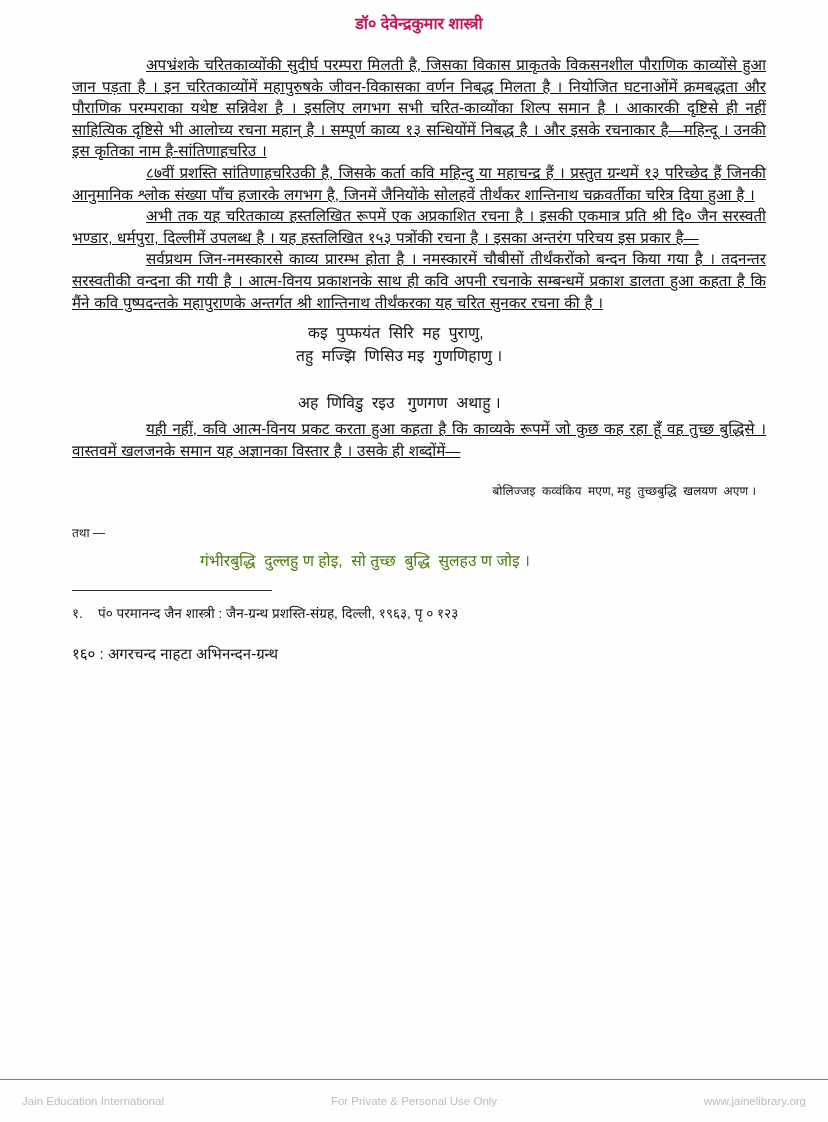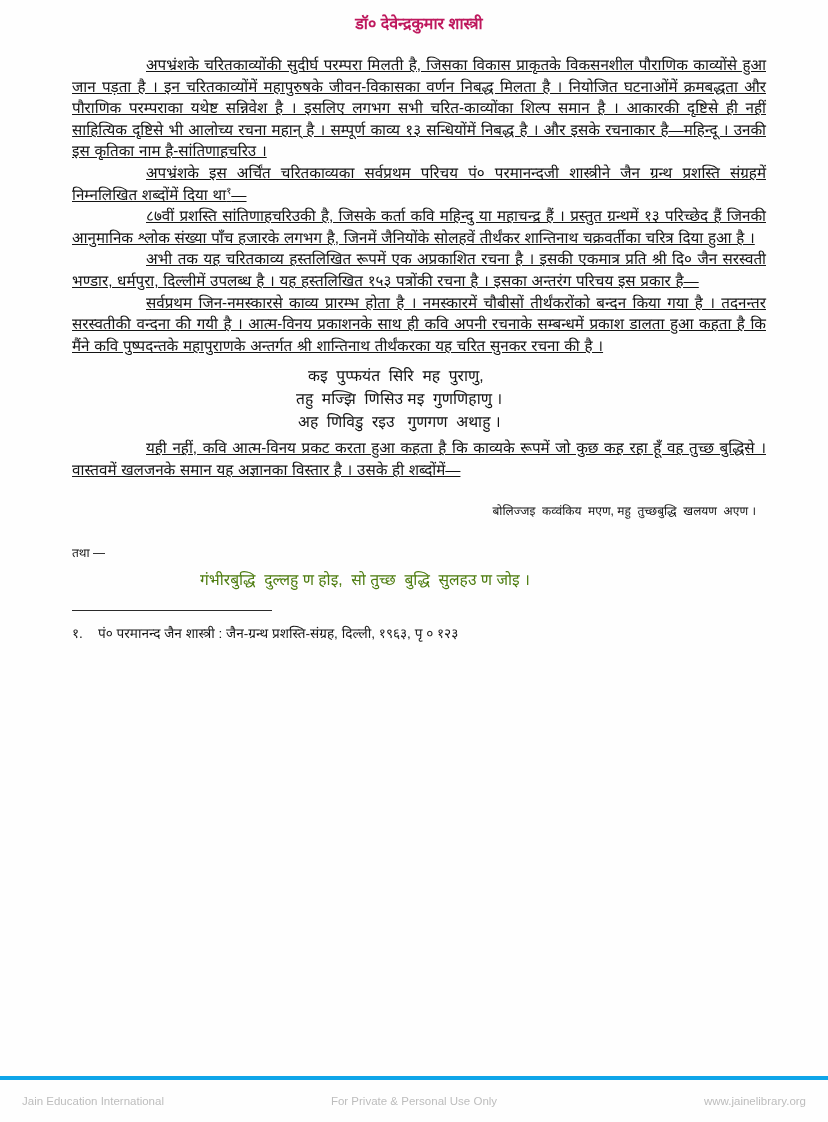--- a/index.html
+++ b/index.html
@@ -88,21 +88,21 @@
     line-height: 23px;
     color: #121212;
   }
   .verse-line {
     display: block;
     white-space: pre;
   }
   .verse-indent-1 { padding-left: 236px; }
   .verse-indent-2 { padding-left: 224px; }
   .verse-indent-3 { padding-left: 228px; }
-  .verse-indent-4 { padding-left: 226px; }
+  .verse-indent-4 { padding-left: 226px; margin-top: 24px; }
 
   .verse-single {
     margin: 10px;
     padding-top: 9px;
     padding-left: 134px;
     font-size: 12px;
     line-height: 23px;
     white-space: pre;
     color: #121212;
     text-align: right;
@@ -156,21 +156,21 @@
     font-weight: 500;
   }
 
   
   .page-footer {
     position: absolute;
     left: 0;
     bottom: 0;
     width: 828px;
     height: 42px;
-    border-top: 4px solid #0ea5e9;
+    border-top: 1px solid #0ea5e9;
     display: flex;
     align-items: center;
     font-size: 11.5px;
     color: #bdbdbd;
     font-family: "Liberation Sans", "DejaVu Sans", sans-serif;
   }
   .pf-left  { position: absolute; left: 22px;  }
   .pf-mid   { position: absolute; left: 50%; transform: translateX(-50%); }
   .pf-right { position: absolute; right: 22px; }
 </style>
@@ -180,21 +180,20 @@
 <div class="page">
 
   <div class="content">
 
     <p class="doc-author">डॉ० देवेन्द्रकुमार शास्त्री</p>
 
     <div class="body-block">
 
       <p class="para indent">अपभ्रंशके चरितकाव्योंकी सुदीर्घ परम्परा मिलती है, जिसका विकास प्राकृतके विकसनशील पौराणिक काव्योंसे हुआ जान पड़ता है । इन चरितकाव्योंमें महापुरुषके जीवन-विकासका वर्णन निबद्ध मिलता है । नियोजित घटनाओंमें क्रमबद्धता और पौराणिक परम्पराका यथेष्ट सन्निवेश है । इसलिए लगभग सभी चरित-काव्योंका शिल्प समान है । आकारकी दृष्टिसे ही नहीं साहित्यिक दृष्टिसे भी आलोच्य रचना महान् है । सम्पूर्ण काव्य १३ सन्धियोंमें निबद्ध है । और इसके रचनाकार है—महिन्दू । उनकी इस कृतिका नाम है-सांतिणाहचरिउ ।</p>
 
-      <p class="para indent"><span>अपभ्रंशके इस अर्चिंत चरितकाव्यका सर्वप्रथम परिचय पं० परमानन्दजी शास्त्रीने जैन ग्रन्थ प्रशस्ति संग्रहमें निम्नलिखित शब्दोंमें दिया था</span><span class="sup-note">१</span><span>—</span></p>
 
       <p class="para indent">८७वीं प्रशस्ति सांतिणाहचरिउकी है, जिसके कर्ता कवि महिन्दु या महाचन्द्र हैं । प्रस्तुत ग्रन्थमें १३ परिच्छेद हैं जिनकी आनुमानिक श्लोक संख्या पाँच हजारके लगभग है, जिनमें जैनियोंके सोलहवें तीर्थंकर शान्तिनाथ चक्रवर्तीका चरित्र दिया हुआ है ।</p>
 
       <p class="para indent">अभी तक यह चरितकाव्य हस्तलिखित रूपमें एक अप्रकाशित रचना है । इसकी एकमात्र प्रति श्री दि० जैन सरस्वती भण्डार, धर्मपुरा, दिल्लीमें उपलब्ध है । यह हस्तलिखित १५३ पत्रोंकी रचना है । इसका अन्तरंग परिचय इस प्रकार है—</p>
 
       <p class="para indent">सर्वप्रथम जिन-नमस्कारसे काव्य प्रारम्भ होता है । नमस्कारमें चौबीसों तीर्थंकरोंको बन्दन किया गया है । तदनन्तर सरस्वतीकी वन्दना की गयी है । आत्म-विनय प्रकाशनके साथ ही कवि अपनी रचनाके सम्बन्धमें प्रकाश डालता हुआ कहता है कि मैंने कवि पुष्पदन्तके महापुराणके अन्तर्गत श्री शान्तिनाथ तीर्थंकरका यह चरित सुनकर रचना की है ।</p>
 
       <div class="verse">
         <span class="verse-line verse-indent-1">कइ  पुप्फयंत  सिरि  मह  पुराणु,</span>
         <span class="verse-line verse-indent-2">तहु  मज्झि  णिसिउ मइ  गुणणिहाणु ।</span>
@@ -208,20 +207,21 @@
       <p class="tatha">तथा —</p>
 
       <div class="verse2">
         <span class="verse2-line">गंभीरबुद्धि  दुल्लहु ण होइ,  सो तुच्छ  बुद्धि  सुलहउ ण जोइ ।</span>
       </div>
 
       <div class="footnote-rule"></div>
 
       <p class="footnote"><span class="footnote-num">१.</span><span>पं० परमानन्द जैन शास्त्री : जैन-ग्रन्थ प्रशस्ति-संग्रह, दिल्ली, १९६३, पृ ० १२३</span></p>
 
+      <p class="running-foot">१६० : अगरचन्द नाहटा अभिनन्दन-ग्रन्थ</p>
 
     </div>
   </div>
 
   <div class="page-footer">
     <span class="pf-left">Jain Education International</span>
     <span class="pf-mid">For Private &amp; Personal Use Only</span>
     <span class="pf-right">www.jainelibrary.org</span>
   </div>
 

